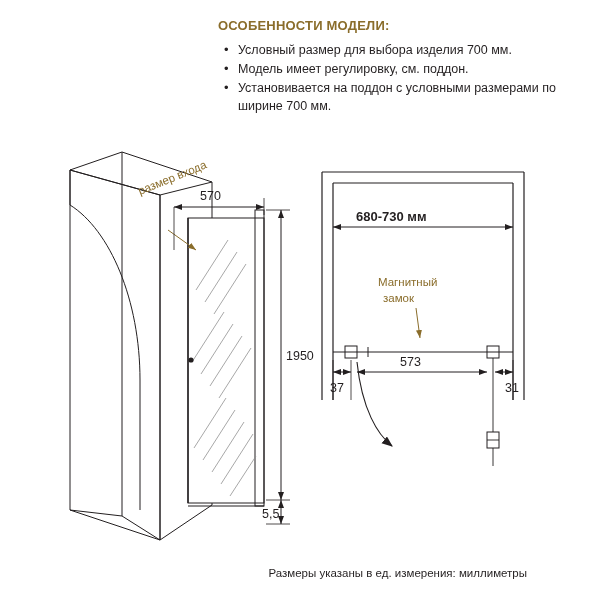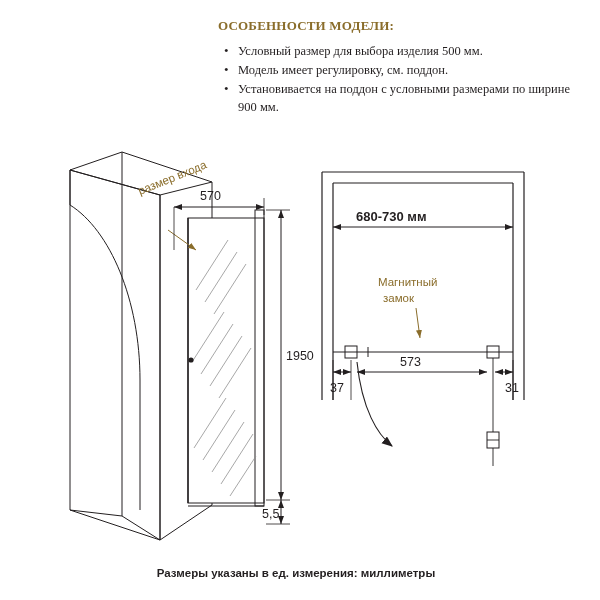--- a/index.html
+++ b/index.html
@@ -19,21 +19,20 @@
     width: 600px;
     height: 600px;
   }
 
   
   .features {
     position: absolute;
     left: 218px;
     top: 18px;
     width: 368px;
-    font-family: Liberation Serif, serif;
   }
   .features-title {
     font-size: 13px;
     font-weight: bold;
     color: #8a6d2b;
     letter-spacing: 0.2px;
     margin: 0 0 8px 0;
   }
   .features-list {
     margin: 0;
@@ -82,38 +81,37 @@
     font-family: "Liberation Sans", sans-serif;
     font-size: 11.5px;
     fill: #8a6d2b;
   }
 
   
   .footer {
     position: absolute;
     left: 0;
     top: 567px;
-    width: 592px;
-    text-align: center;
+    width: 527px;
+    text-align: right;
     font-size: 11.5px;
     color: #231f20;
-    font-weight: bold;
   }
 </style>
 </head>
 <body>
 
 <div class="page">
 
   <div class="features">
     <div class="features-title">ОСОБЕННОСТИ МОДЕЛИ:</div>
     <ul class="features-list">
-      <li>Условный размер для выбора изделия 500 мм.</li>
+      <li>Условный размер для выбора изделия 700 мм.</li>
       <li>Модель имеет регулировку, см. поддон.</li>
-      <li>Установивается на поддон с условными размерами по ширине 900 мм.</li>
+      <li>Установивается на поддон с условными размерами по ширине 700 мм.</li>
     </ul>
   </div>
 
   <div class="drawing">
     <svg width="600" height="440" viewBox="0 0 600 440" xmlns="http://www.w3.org/2000/svg">
 
       <defs>
         <marker id="arrEnd" markerWidth="9" markerHeight="9" refX="8" refY="3" orient="auto">
           <path d="M0,0 L8,3 L0,6 z" fill="#231f20"></path>
         </marker>

